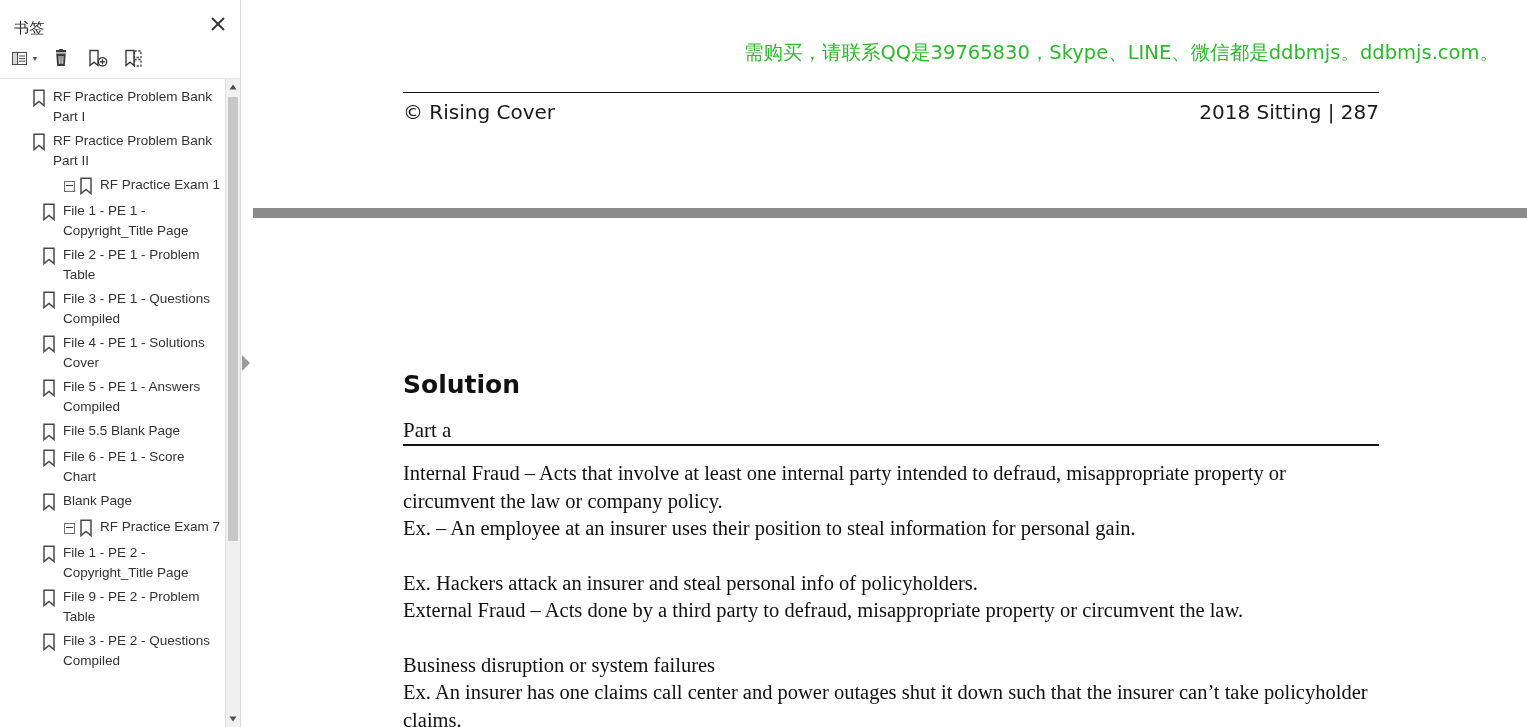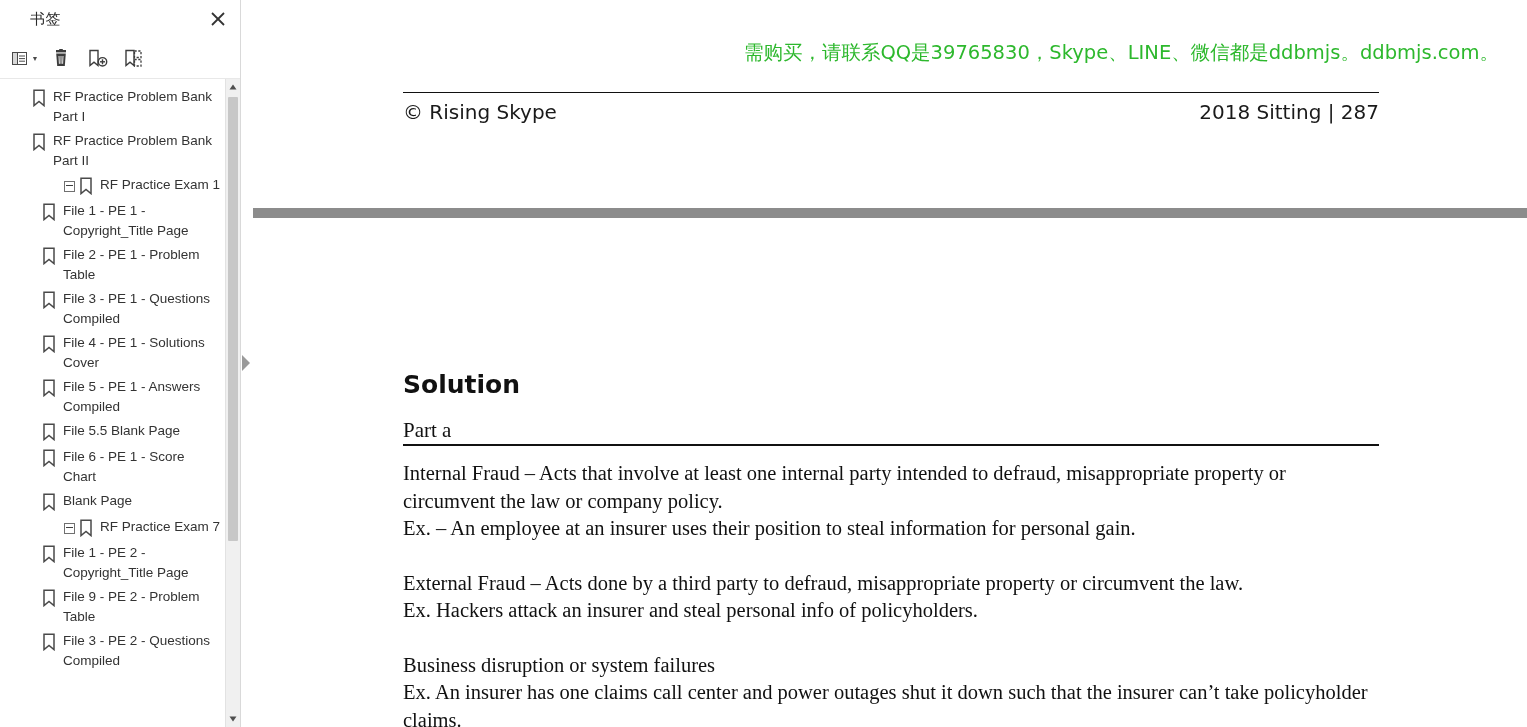--- a/index.html
+++ b/index.html
@@ -29,22 +29,22 @@
     background: #ffffff;
     border-right: 1px solid #d9d9d9;
     display: flex;
     flex-direction: column;
     position: relative;
     flex: 0 0 240px;
   }
   .sidebar-header {
     height: 38px;
     display: flex;
-    align-items: center;
-    padding: 0 8px 0 30px;
+    align-items: flex-end;
+    padding: 0 8px 0 14px;
     position: relative;
   }
   .sidebar-title {
     font-size: 15px;
     color: #2b2b2b;
     flex: 1;
     letter-spacing: 0.5px;
   }
   .close-btn {
     width: 28px;
@@ -508,38 +508,38 @@
   <div class="splitter">
     <div class="grip"></div>
   </div>
 
   <div class="viewer">
 
     <div class="page page-prev">
       <div class="watermark">需购买，请联系QQ是39765830，Skype、LINE、微信都是ddbmjs。ddbmjs.com。</div>
       <div class="footer-rule"></div>
       <div class="footer-row">
-        <span>© Rising Skype</span>
+        <span>© Rising Cover</span>
         <span>2018 Sitting | 287</span>
       </div>
     </div>
 
     <div class="page-gap"></div>
 
     <div class="page page-curr">
       <div class="solution-title">Solution</div>
       <div class="part-label">Part a</div>
       <div class="part-rule"></div>
 
       <div class="body-text">
         <p>Internal Fraud – Acts that involve at least one internal party intended to defraud, misappropriate property or circumvent the law or company policy.</p>
         <p>Ex. – An employee at an insurer uses their position to steal information for personal gain.</p>
         <div class="spacer"></div>
+        <p>Ex. Hackers attack an insurer and steal personal info of policyholders.</p>
         <p>External Fraud – Acts done by a third party to defraud, misappropriate property or circumvent the law.</p>
-        <p>Ex. Hackers attack an insurer and steal personal info of policyholders.</p>
         <div class="spacer"></div>
         <p>Business disruption or system failures</p>
         <p>Ex. An insurer has one claims call center and power outages shut it down such that the insurer can’t take policyholder claims.</p>
       </div>
     </div>
 
   </div>
 </div>
 
 </body></html>

